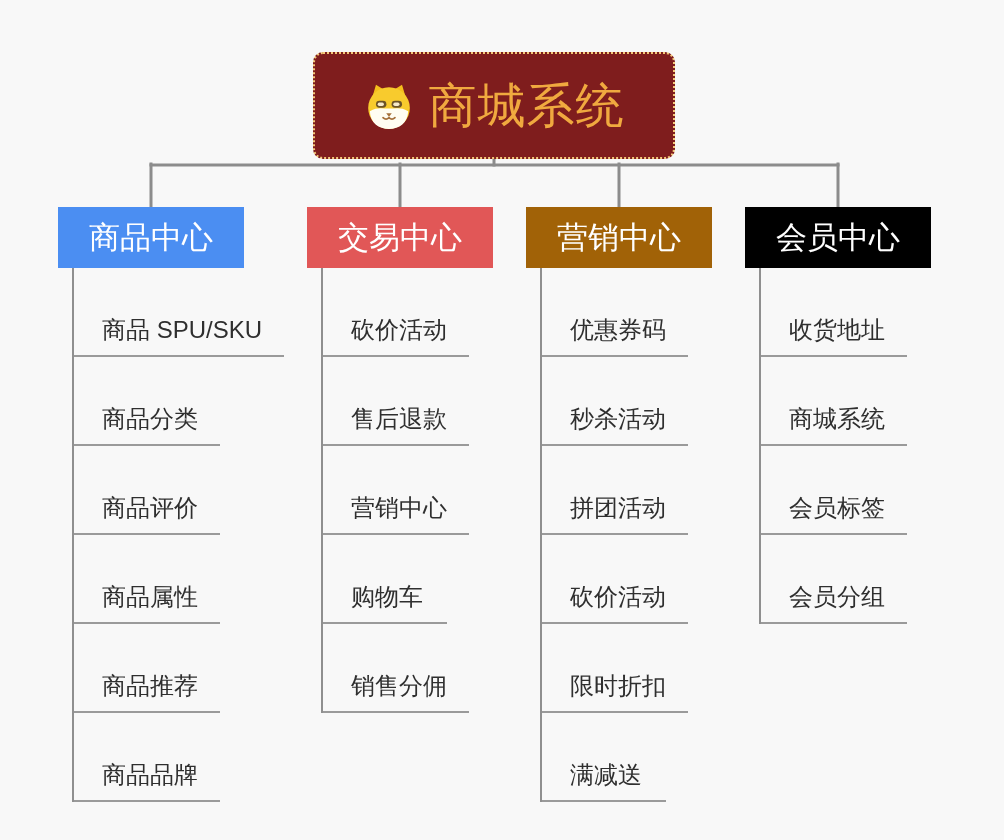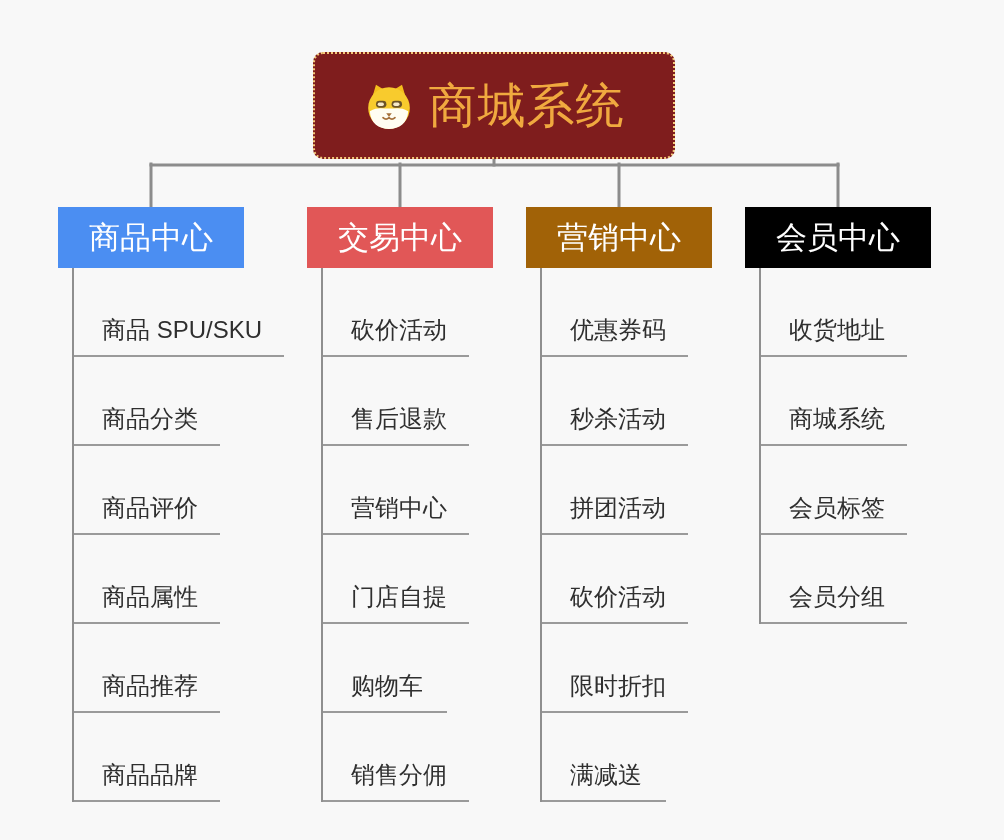--- a/index.html
+++ b/index.html
@@ -118,21 +118,20 @@
       <li>商品品牌</li>
     </ul>
   </div>
 
   <div class="branch" style="left:307px">
     <div class="branch-header b1">交易中心</div>
     <ul class="children">
       <li>砍价活动</li>
       <li>售后退款</li>
       <li>营销中心</li>
-      <li>门店自提</li>
       <li>购物车</li>
       <li>销售分佣</li>
     </ul>
   </div>
 
   <div class="branch" style="left:526px">
     <div class="branch-header b2">营销中心</div>
     <ul class="children">
       <li>优惠券码</li>
       <li>秒杀活动</li>

